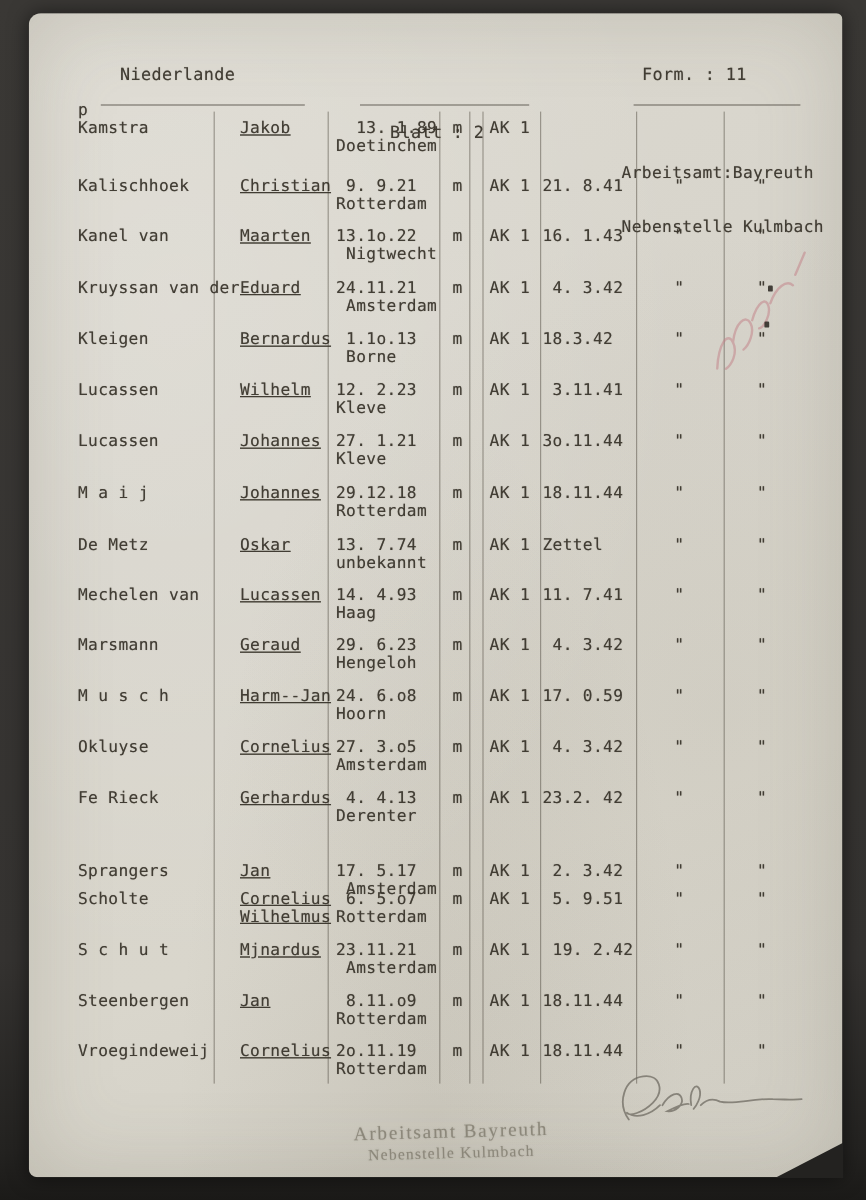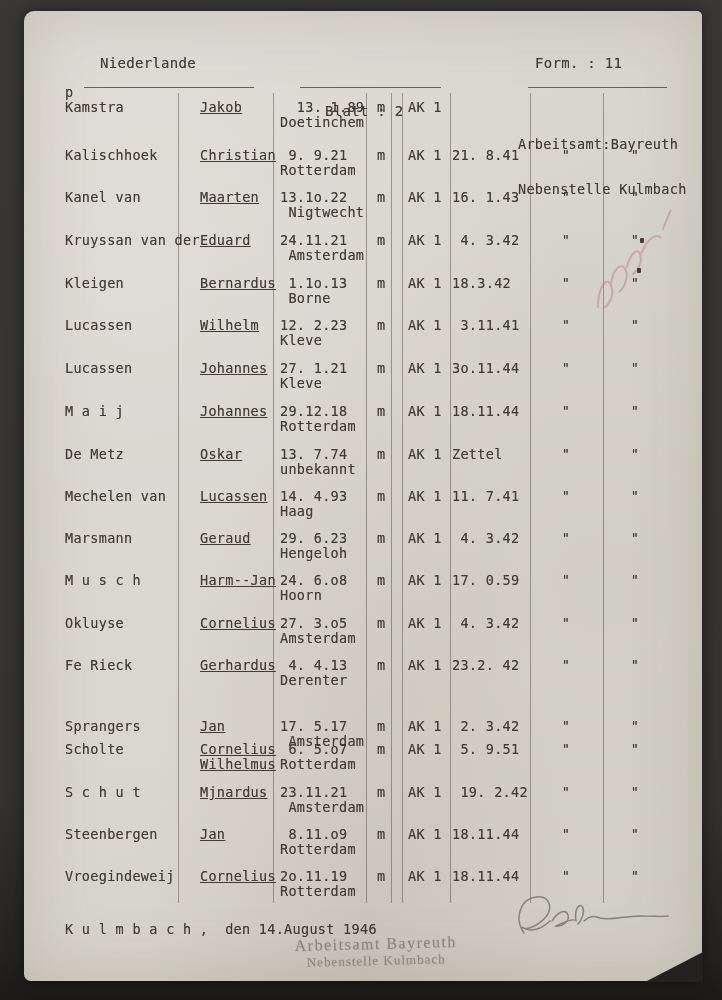--- a/index.html
+++ b/index.html
@@ -296,21 +296,20 @@
           <span class="cell c-bir">2o.11.19
 Rotterdam</span>
           <span class="cell c-sex">m</span>
           <span class="cell c-ak">AK 1</span>
           <span class="cell c-reg">18.11.44</span>
           <span class="cell c-d1">"</span>
           <span class="cell c-d2">"</span>
         </div>
       </div>
 
-    <span class="dateline">K u l m b a c h ,  den 14.August 1946</span>
 
     <div class="stamp">
       <div class="s1">Arbeitsamt Bayreuth</div>
       <div class="s2">Nebenstelle Kulmbach</div>
     </div>
 
     <svg class="sig" width="170" height="62" viewBox="0 0 170 62">
       <g fill="none" stroke="#6f6b62" stroke-width="1.5" stroke-linecap="round" opacity="0.75">
         <path d="M16,44 C6,30 12,10 28,8 C42,6 46,20 36,30 C28,38 16,42 14,38 C22,44 34,40 42,32"></path>
         <path d="M44,32 C50,22 58,20 60,26 C62,32 54,38 48,37 C54,34 62,30 66,31"></path>

